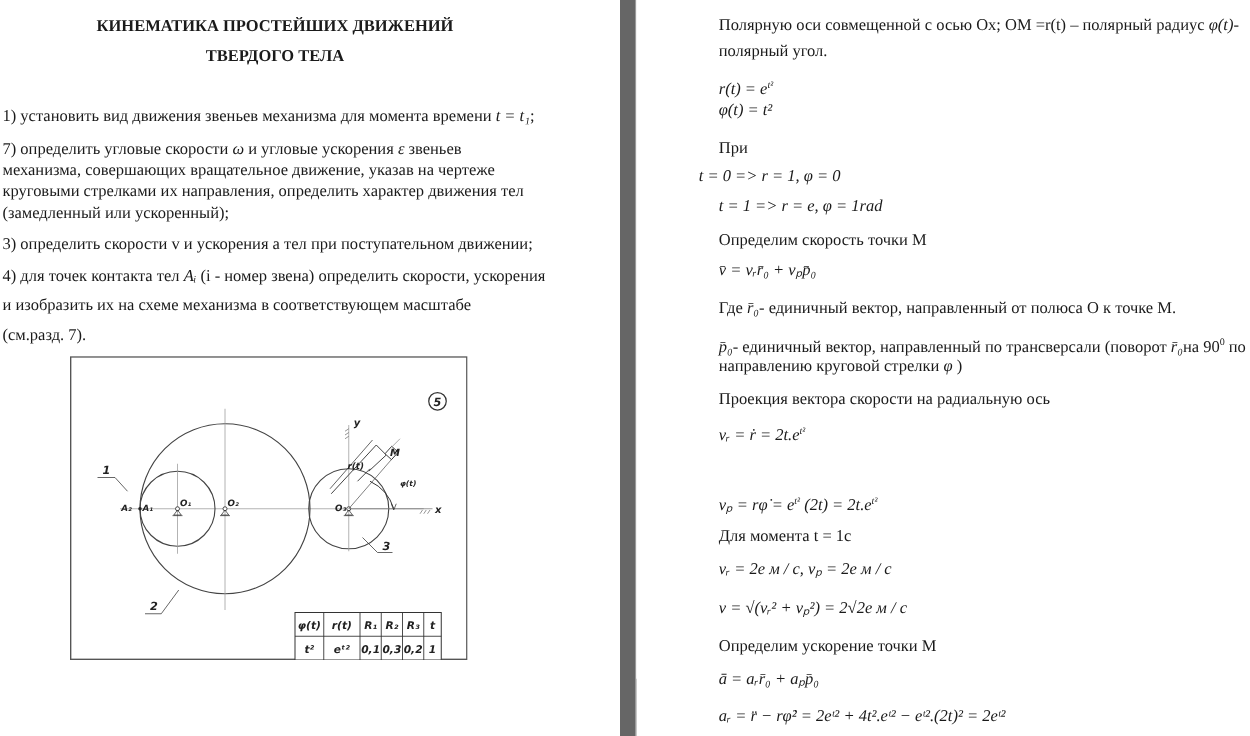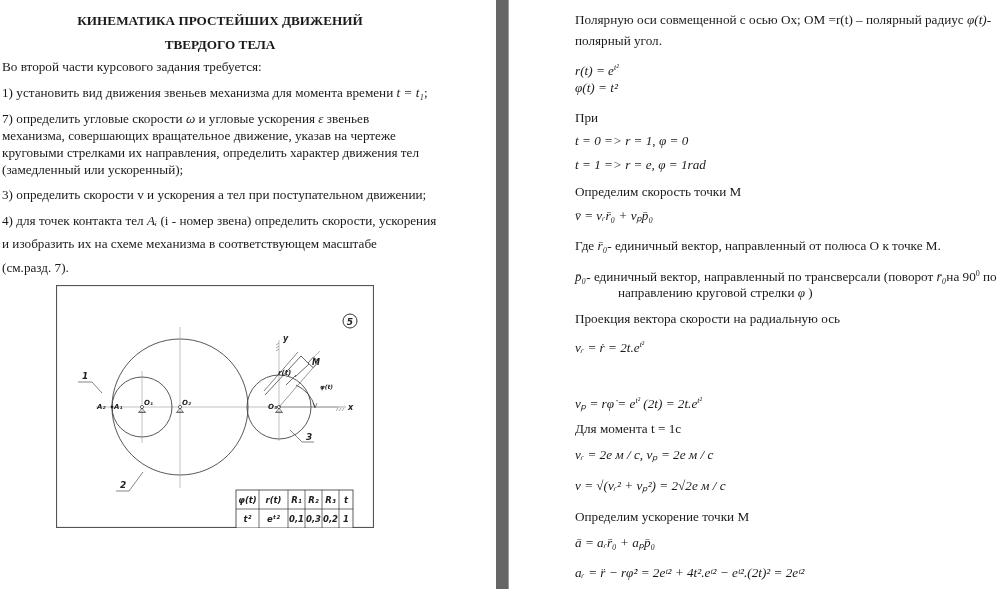--- a/index.html
+++ b/index.html
@@ -21,21 +21,20 @@
   .figure svg { display:block; }
   .fig-text { font-family:"DejaVu Sans", sans-serif; font-style:italic; font-weight:bold; fill:#222; }
 </style>
 </head>
 <body>
 
 <div class="page-left">
   <div class="h" style="top:13px;">КИНЕМАТИКА ПРОСТЕЙШИХ ДВИЖЕНИЙ</div>
   <div class="h" style="top:37px;">ТВЕРДОГО ТЕЛА</div>
 
-  <div class="t" style="left:2px; top:59px;">Во второй части курсового задания требуется:</div>
 
   <div class="t" style="left:2px; top:85px;">
     <span>1) установить вид движения звеньев механизма для момента времени </span><span class="m">t = t₁</span><span>;</span>
   </div>
 
   <div class="t" style="left:2px; top:111px;">
     <span>7) определить угловые скорости </span><span class="m">ω</span><span> и угловые ускорения </span><span class="m">ε</span><span>  звеньев</span>
   </div>
   <div class="t" style="left:2px; top:128px;">механизма, совершающих вращательное движение, указав на чертеже</div>
   <div class="t" style="left:2px; top:145px;">круговыми стрелками их направления, определить характер движения тел</div>
@@ -153,34 +152,34 @@
     <span>Полярную оси совмещенной с осью Ox; OM =r(t) – полярный радиус </span><span class="m">φ(t)</span><span>-</span>
   </div>
   <div class="t" style="left:66px; top:33px;">полярный угол.</div>
 
   <div class="t m" style="left:66px; top:60px;">
     <span>r(t) = e</span><sup style="font-size:8px;">t²</sup>
   </div>
   <div class="t m" style="left:66px; top:80px;">φ(t) = t²</div>
 
   <div class="t" style="left:66px; top:110px;">При</div>
-  <div class="t m" style="left:66px; top:133px;">t = 0 =&gt; r = 1, φ = 0</div>
+  <div class="t m" style="left:50px; top:133px;">t = 0 =&gt; r = 1, φ = 0</div>
   <div class="t m" style="left:66px; top:157px;">t = 1 =&gt; r = e, φ = 1rad</div>
 
   <div class="t" style="left:66px; top:184px;">Определим скорость точки М</div>
   <div class="t m" style="left:66px; top:208px;">v̄ = vᵣr̄₀ + vₚp̄₀</div>
 
   <div class="t" style="left:66px; top:238px;">
     <span>Где </span><span class="m">r̄₀</span><span>- единичный вектор, направленный от полюса О к точке М.</span>
   </div>
 
   <div class="t" style="left:66px; top:266px;">
     <span class="m">p̄₀</span><span>- единичный вектор, направленный по трансверсали (поворот </span><span class="m">r̄₀</span><span>на 90</span><sup style="font-size:8px;">0</sup><span> по</span>
   </div>
-  <div class="t" style="left:66px; top:285px;margin-left:43px;">
+  <div class="t" style="left:66px; top:285px;">
     <span>направлению круговой стрелки </span><span class="m">φ</span><span> )</span>
   </div>
 
   <div class="t" style="left:66px; top:311px;">Проекция вектора скорости на радиальную ось</div>
   <div class="t m" style="left:66px; top:337px;">
     <span>vᵣ = ṙ = 2t.e</span><sup style="font-size:8px;">t²</sup>
   </div>
 
   <div class="t m" style="left:66px; top:393px;">
     <span>vₚ = rφ̇ = e</span><sup style="font-size:8px;">t²</sup><span> (2t) = 2t.e</span><sup style="font-size:8px;">t²</sup>

